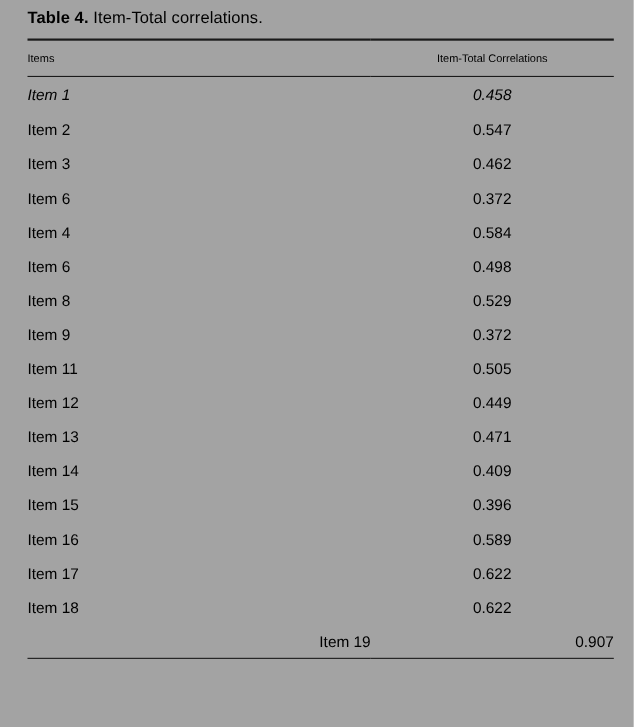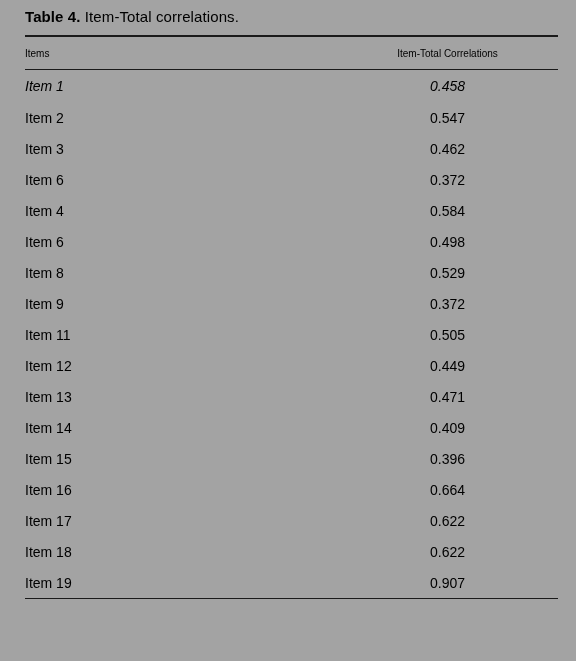--- a/index.html
+++ b/index.html
@@ -96,20 +96,21 @@
     padding-left: 8px;
     white-space: nowrap;
   }
   td.td-val {
     text-align: center;
     padding-right: 4px;
     white-space: nowrap;
   }
   tbody tr.data-row:last-child td {
     border-bottom: 1.6px solid #1a1a1a;
+    text-align: right;
   }
 </style>
 </head>
 <body>
 
 <div class="page">
 
   <div class="caption">
     <span class="caption-label">Table 4.</span><span class="caption-text"> Item-Total correlations.</span>
   </div>
@@ -174,21 +175,21 @@
           <tr class="data-row">
             <td class="td-item">Item 14</td>
             <td class="td-val">0.409</td>
           </tr>
           <tr class="data-row">
             <td class="td-item">Item 15</td>
             <td class="td-val">0.396</td>
           </tr>
           <tr class="data-row">
             <td class="td-item">Item 16</td>
-            <td class="td-val">0.664</td>
+            <td class="td-val">0.589</td>
           </tr>
           <tr class="data-row">
             <td class="td-item">Item 17</td>
             <td class="td-val">0.622</td>
           </tr>
           <tr class="data-row">
             <td class="td-item">Item 18</td>
             <td class="td-val">0.622</td>
           </tr>
           <tr class="data-row">

